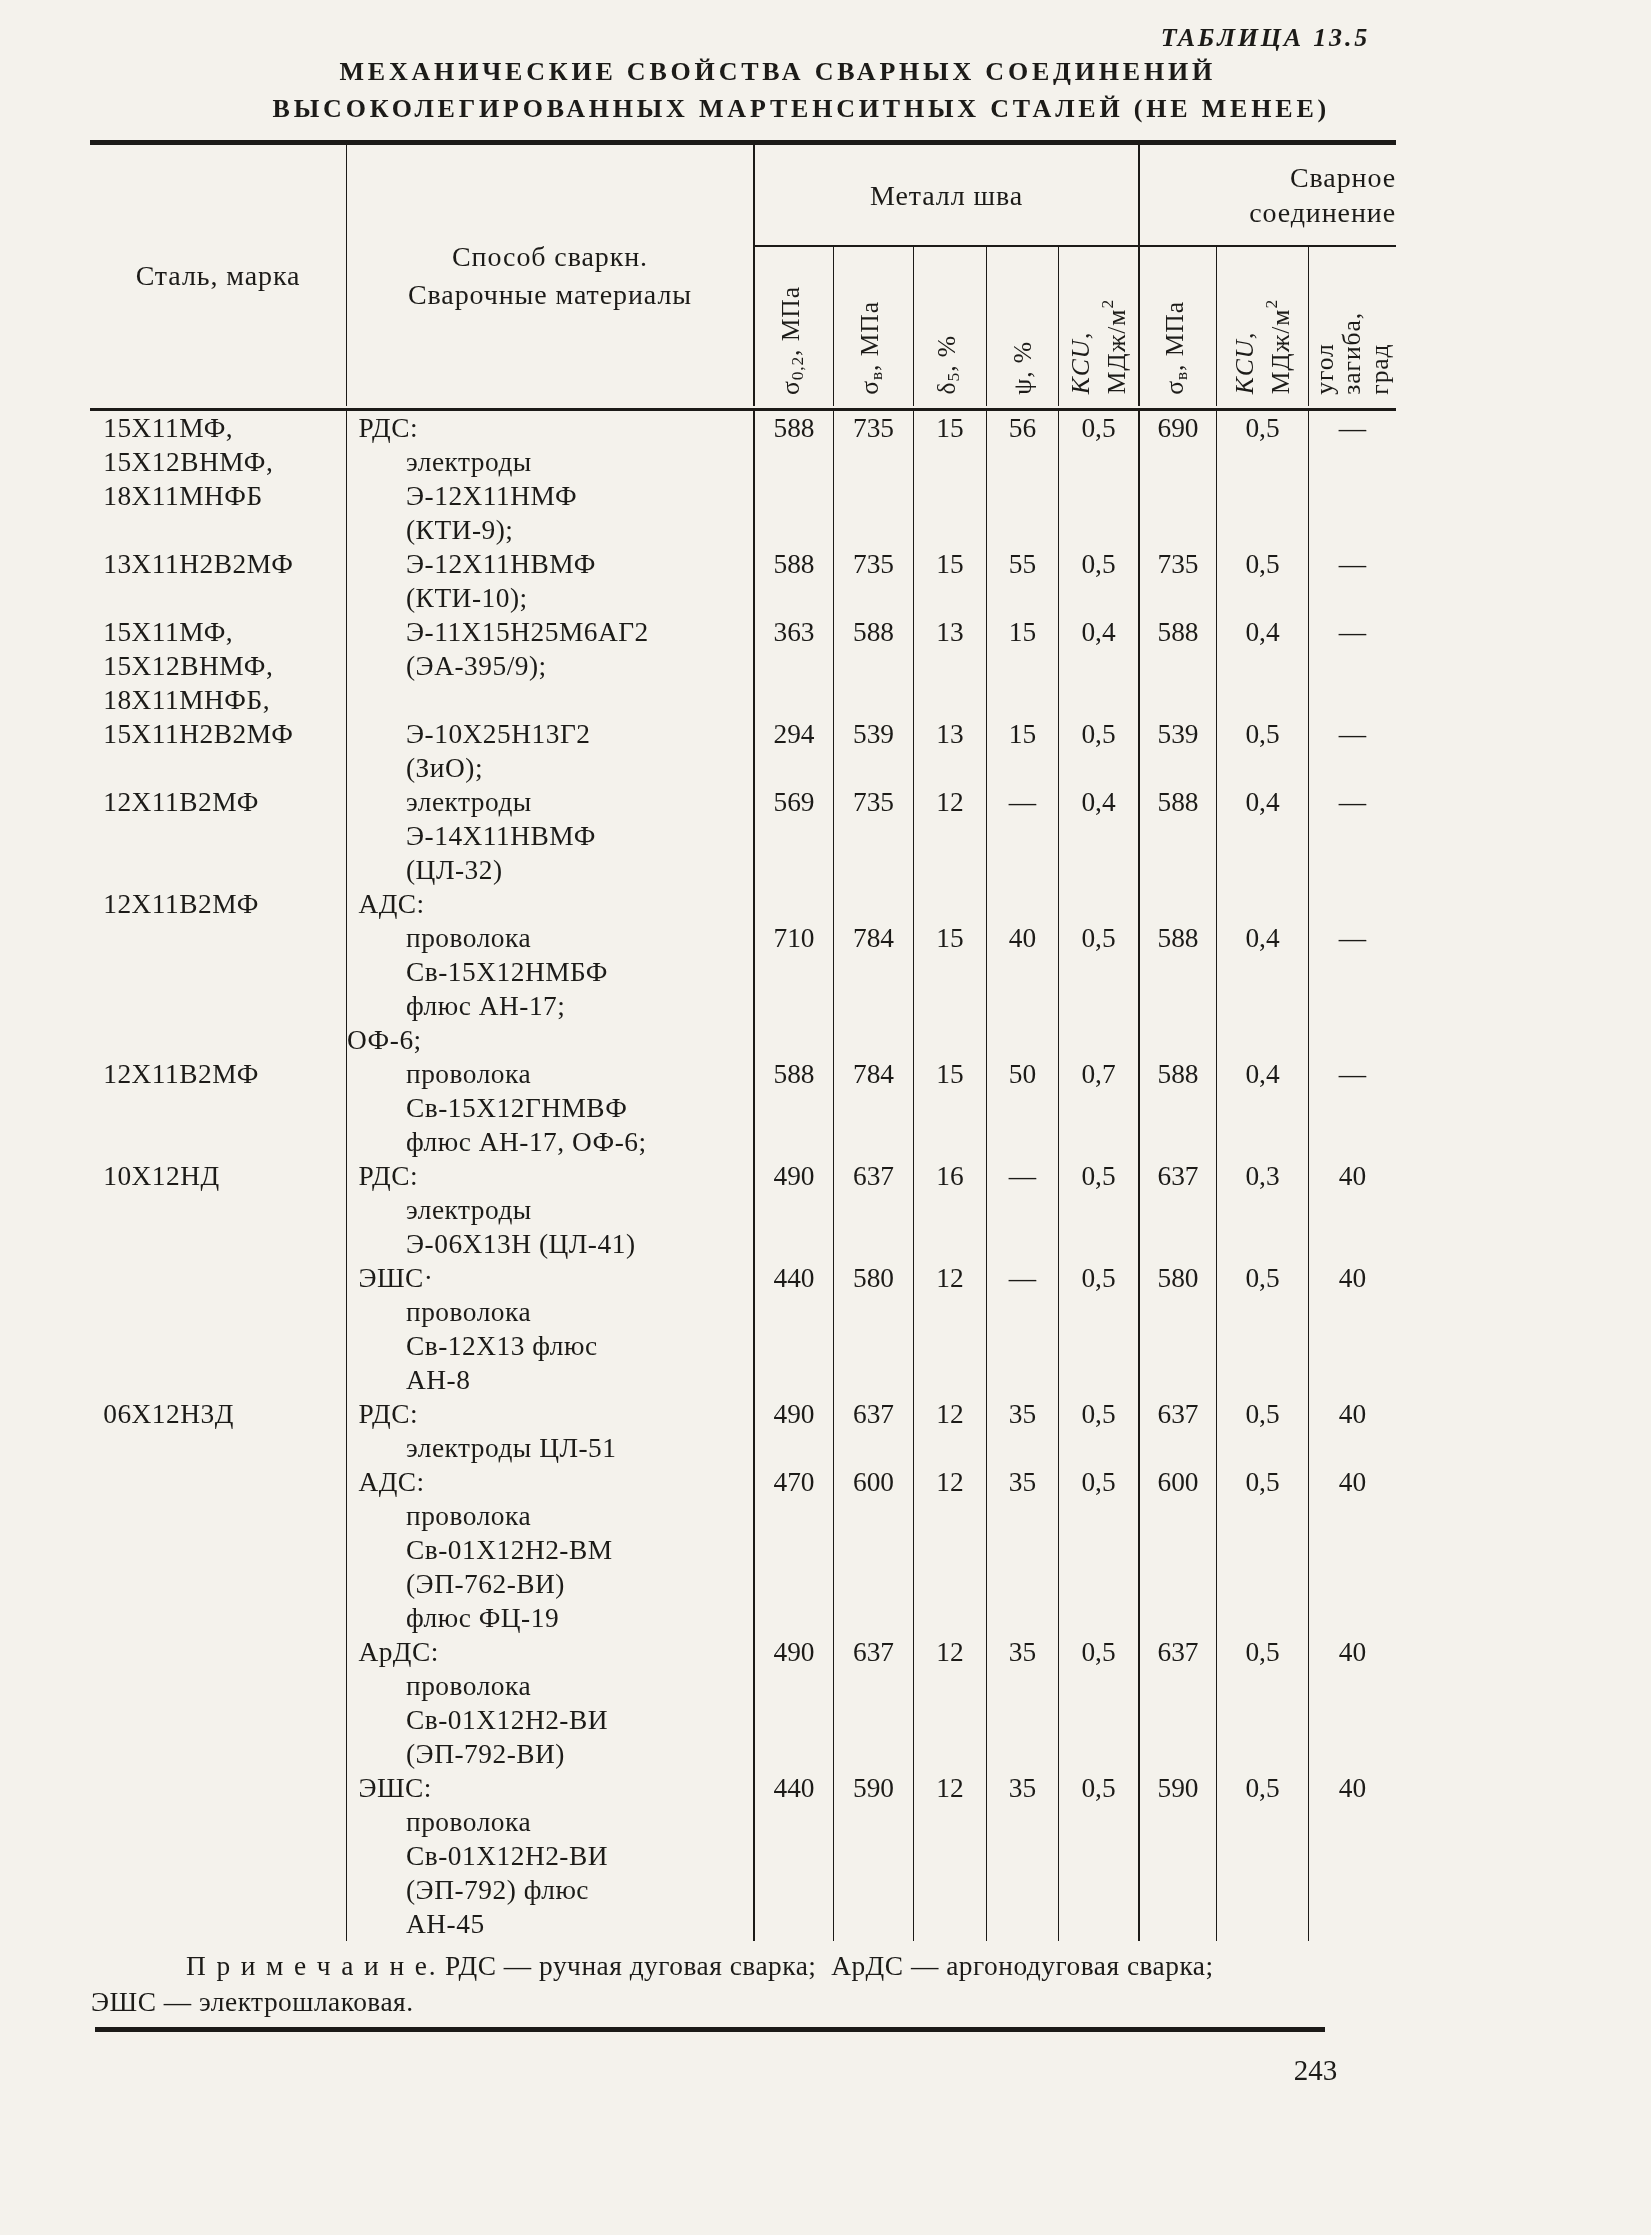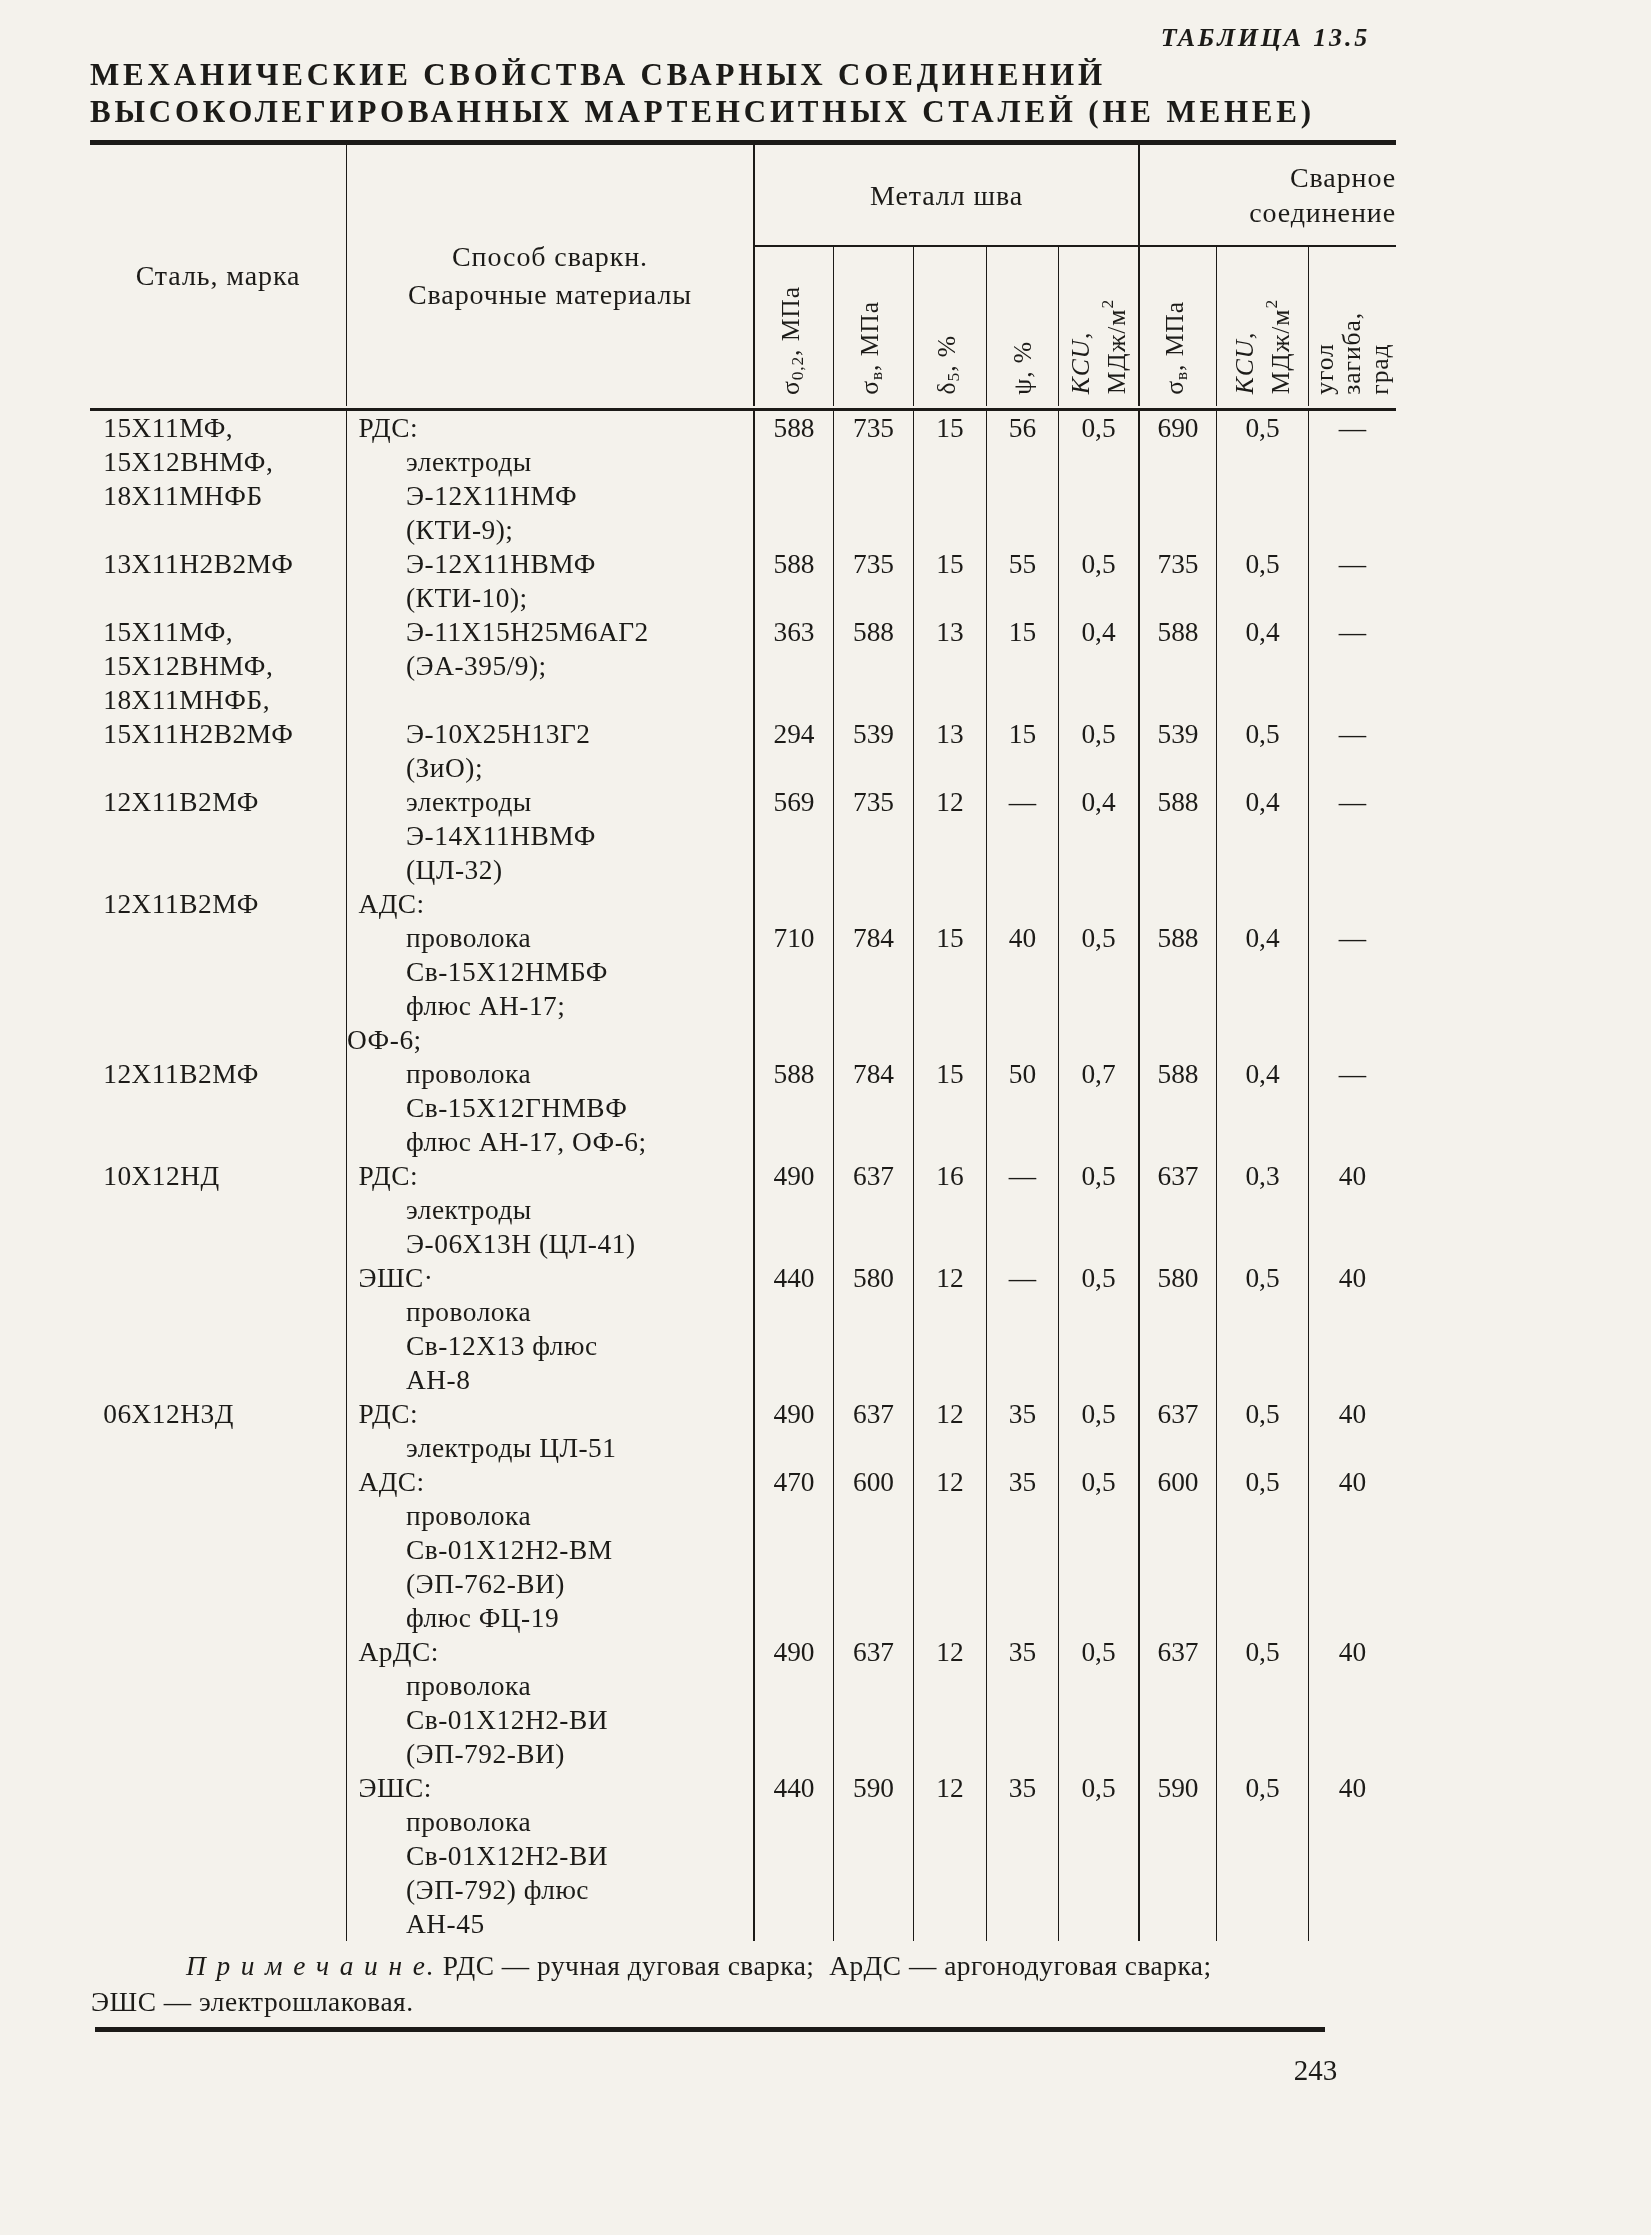--- a/index.html
+++ b/index.html
@@ -2,21 +2,21 @@
 <html style="font-size:15px"><head>
 <meta charset="utf-8">
 <style>
   :root { --ink:#1c1b18; --bg:#f4f2ec; }
   * { margin:0; padding:0; }
   body { background:#e8e6e0; font-family:"Liberation Serif","DejaVu Serif",serif; color:var(--ink); }
   .page { position:relative; width:1651px; height:2235px; background:var(--bg); overflow:hidden; }
 
   .tbl-label { position:absolute; top:23px; left:897px; width:473px; text-align:right;
     font-size:26px; font-weight:bold; font-style:italic; letter-spacing:2.8px; }
-  .title { position:absolute; text-align:left; font-weight:bold; font-size:31px; letter-spacing:3.8px; white-space:nowrap; }
+  .title { position:absolute; text-align:right; font-weight:bold; font-size:26px; letter-spacing:3.8px; white-space:nowrap; }
   .t1 { top:57px; left:90px; width:1126px; }
   .t2 { top:94px; left:90px; width:1240px; }
 
   .table { position:absolute; left:90px; top:140px; width:1306px; }
 
   .thead { display:grid; box-sizing:border-box; height:271px;
     grid-template-columns:256px 407px 80px 80px 73px 72px 80px 78px 92px 88px;
     grid-template-rows:102px 159px;
     border-top:5.7px solid var(--ink); border-bottom:3.8px solid var(--ink); }
   .thead > div { box-sizing:border-box; }
@@ -49,21 +49,21 @@
   .c.s { padding-left:13.2px; letter-spacing:0.5px; }
   .c.m { border-left:1.9px solid var(--ink); letter-spacing:0.5px; }
   .c.m.i0 { padding-left:11.4px; }
   .c.m.i1 { padding-left:59px; }
   .c.m.i2 { }
   .c.n { text-align:center; border-left:1.9px solid var(--ink); }
   .c.n0, .c.n5 { border-left:2.8px solid var(--ink); }
 
   .note { position:absolute; font-size:27.4px; letter-spacing:0.5px; }
   .note-l1 { position:absolute; top:1951px; left:186px; width:1325px; }
-  .note-label { letter-spacing:1.9px;font-style:italic; }
+  .note-label { letter-spacing:1.9px; }
   .note-l2 { position:absolute; top:1987px; left:91px; width:1325px; }
   .rule { position:absolute; top:2027px; left:95px; width:1230px; height:4.7px; background:var(--ink); }
   .pageno { position:absolute; top:2054px; left:1240px; width:151px; text-align:center; font-size:29px; }
 </style>
 </head>
 <body>
 
 <div class="page">
 
   <div class="tbl-label">ТАБЛИЦА 13.5</div>

